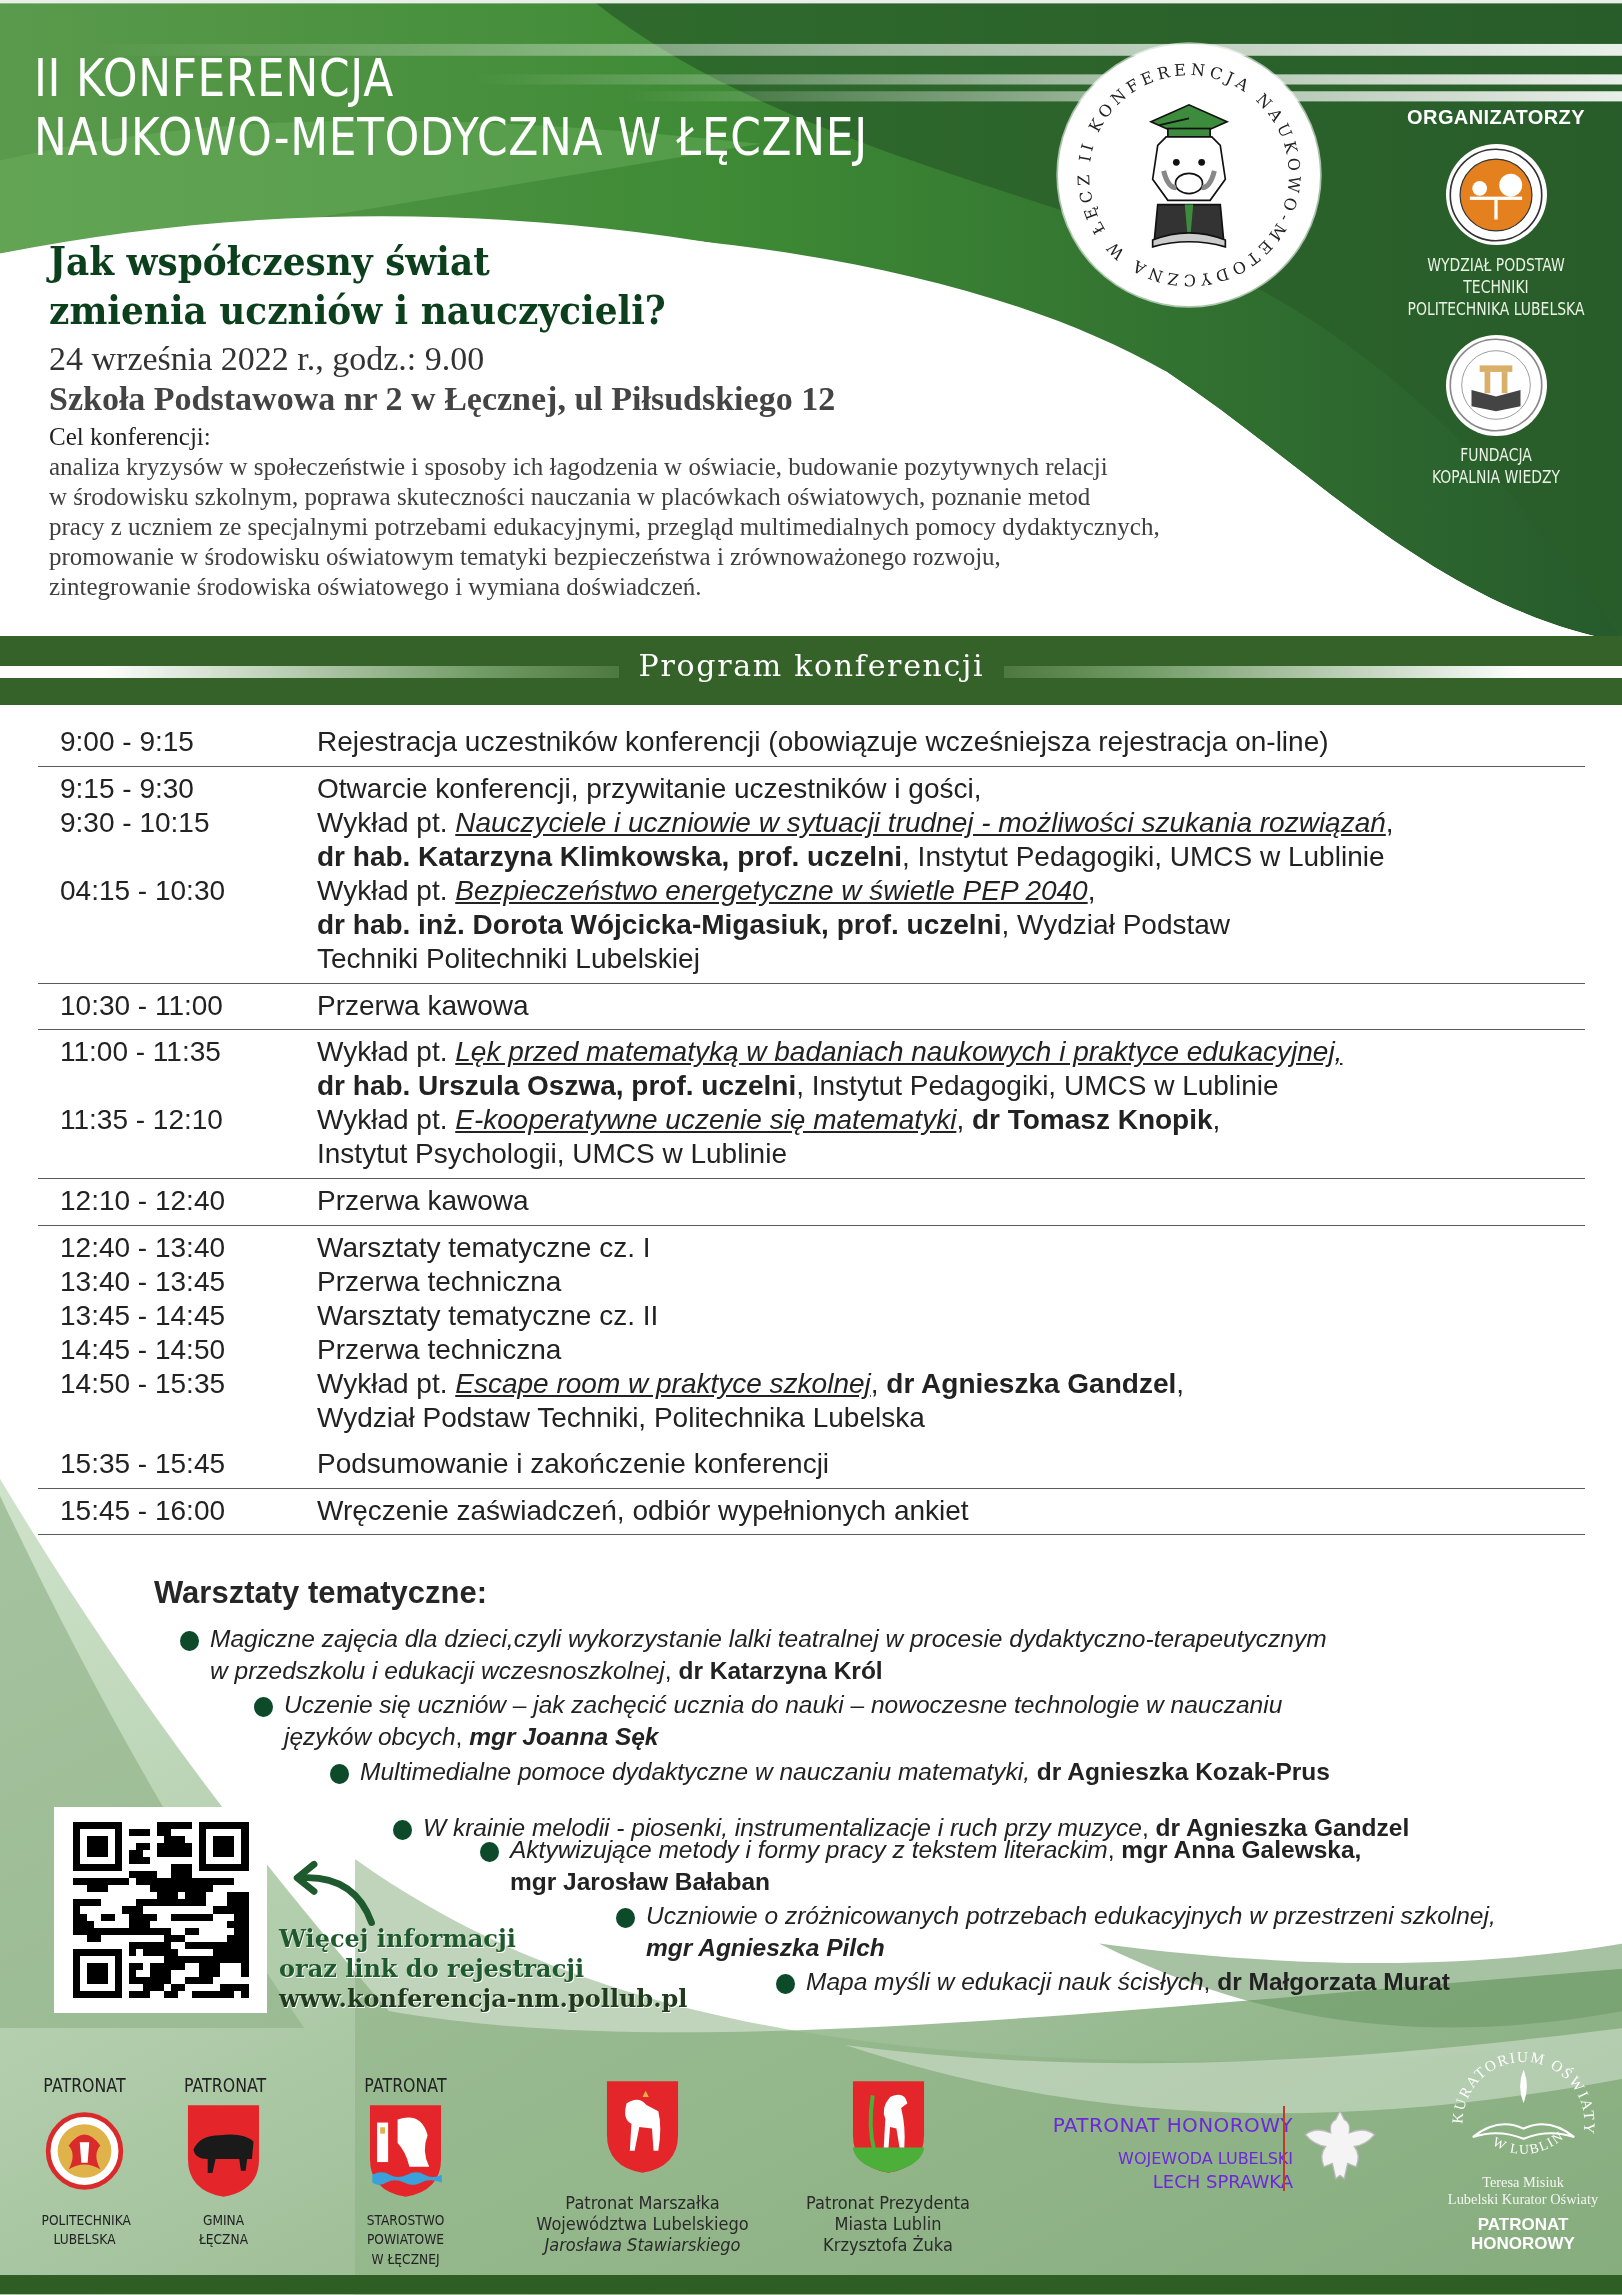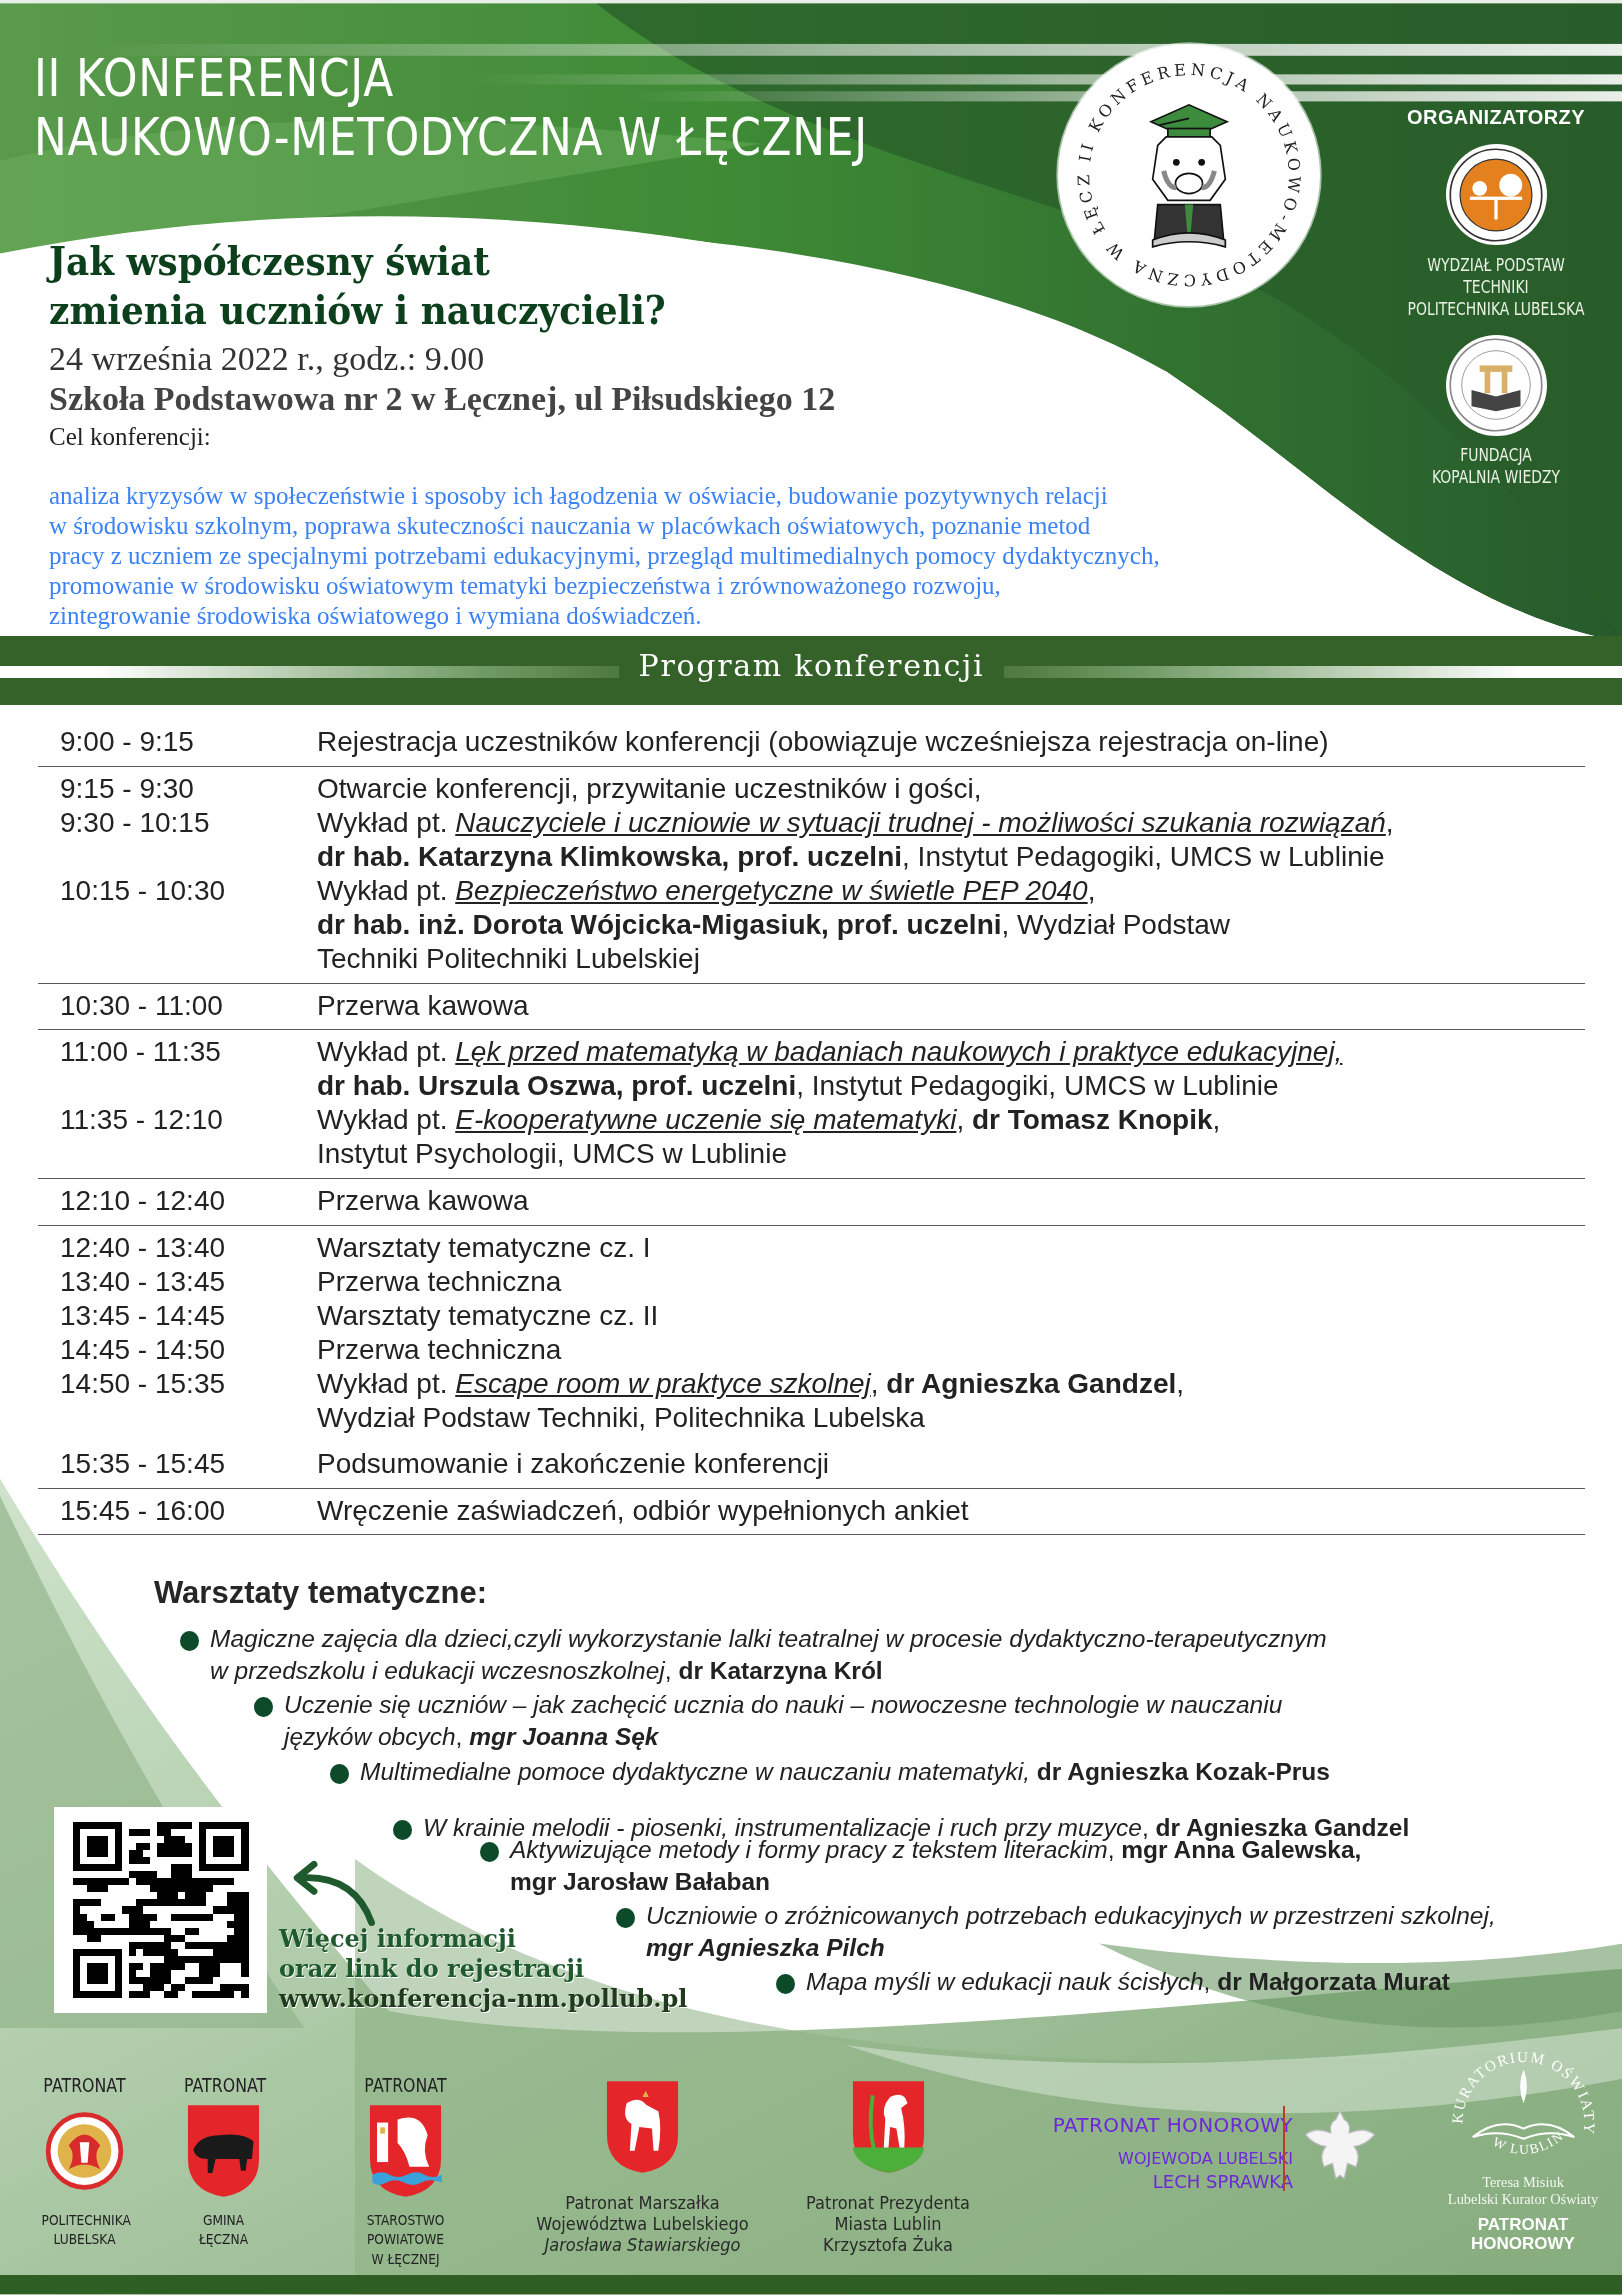--- a/index.html
+++ b/index.html
@@ -33,22 +33,22 @@
 
   
   .subtitle {
     left: 49px; top: 237px; font-family: "DejaVu Serif", serif; font-weight: bold;
     color: #0c3f1c; font-size: 39px; line-height: 49px; transform: scaleX(0.92); transform-origin: left top;
   }
   .date-line { left: 49px; top: 340px; font-family: "Liberation Serif", serif; font-size: 34px; color: #333; }
   .place-line { left: 49px; top: 380px; font-family: "Liberation Serif", serif; font-size: 34px; font-weight: bold; color: #444; }
   .goal-head { left: 49px; top: 423px; font-family: "Liberation Serif", serif; font-size: 25px; font-weight: normal; color: #222; }
   .goal-text {
-    left: 49px; top: 481px; width: 1335px; font-family: "Liberation Serif", serif; font-size: 25px;
-    line-height: 30px; color: #3b82f6;
+    left: 49px; top: 452px; width: 1335px; font-family: "Liberation Serif", serif; font-size: 25px;
+    line-height: 30px; color: #404040;
   }
 
   
   .band { left: 0; top: 636px; width: 1623px; height: 69px; background: #346229; padding-left: 10px; }
   .band-stripe { position: absolute; left: 0; top: 30px; width: 1623px; height: 12px;
     background: linear-gradient(90deg, #ffffff 0%, #ffffff 6%, #6f9a63 30%, #346229 44%, #346229 56%, #6f9a63 70%, #ffffff 94%, #ffffff 100%); }
   .band-title { position: absolute; left: 0; width: 1623px; top: 12px; text-align: center;
     font-family: "DejaVu Serif", serif; color: #fff; font-size: 30px; letter-spacing: 1.7px; }
   .band-title span { background: #346229; padding: 0 20px; }
 
@@ -231,21 +231,21 @@
       </div>
       <div class="prog-row">
         <div class="prog-time">9:30 - 10:15</div>
         <div class="prog-desc"><span>Wykład pt. </span><i>Nauczyciele i uczniowie w sytuacji trudnej - możliwości szukania rozwiązań</i><span>,</span></div>
       </div>
       <div class="prog-row">
         <div class="prog-time"></div>
         <div class="prog-desc"><b>dr hab. Katarzyna Klimkowska, prof. uczelni</b><span>, Instytut Pedagogiki, UMCS w Lublinie</span></div>
       </div>
       <div class="prog-row">
-        <div class="prog-time">10:15 - 10:30</div>
+        <div class="prog-time">04:15 - 10:30</div>
         <div class="prog-desc"><span>Wykład pt. </span><i>Bezpieczeństwo energetyczne w świetle PEP 2040</i><span>,</span></div>
       </div>
       <div class="prog-row">
         <div class="prog-time"></div>
         <div class="prog-desc"><b>dr hab. inż. Dorota Wójcicka-Migasiuk, prof. uczelni</b><span>, Wydział Podstaw</span></div>
       </div>
       <div class="prog-row">
         <div class="prog-time"></div>
         <div class="prog-desc"><span>Techniki Politechniki Lubelskiej</span></div>
       </div>

